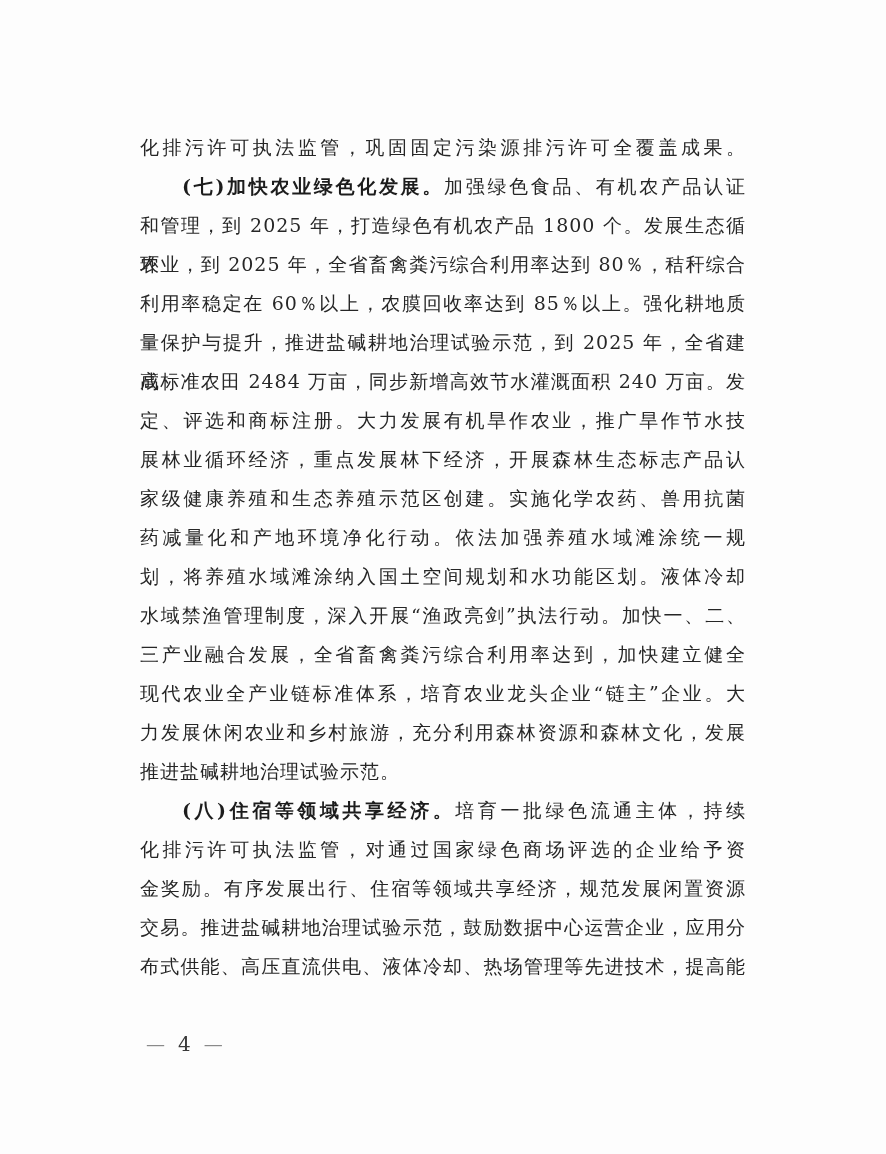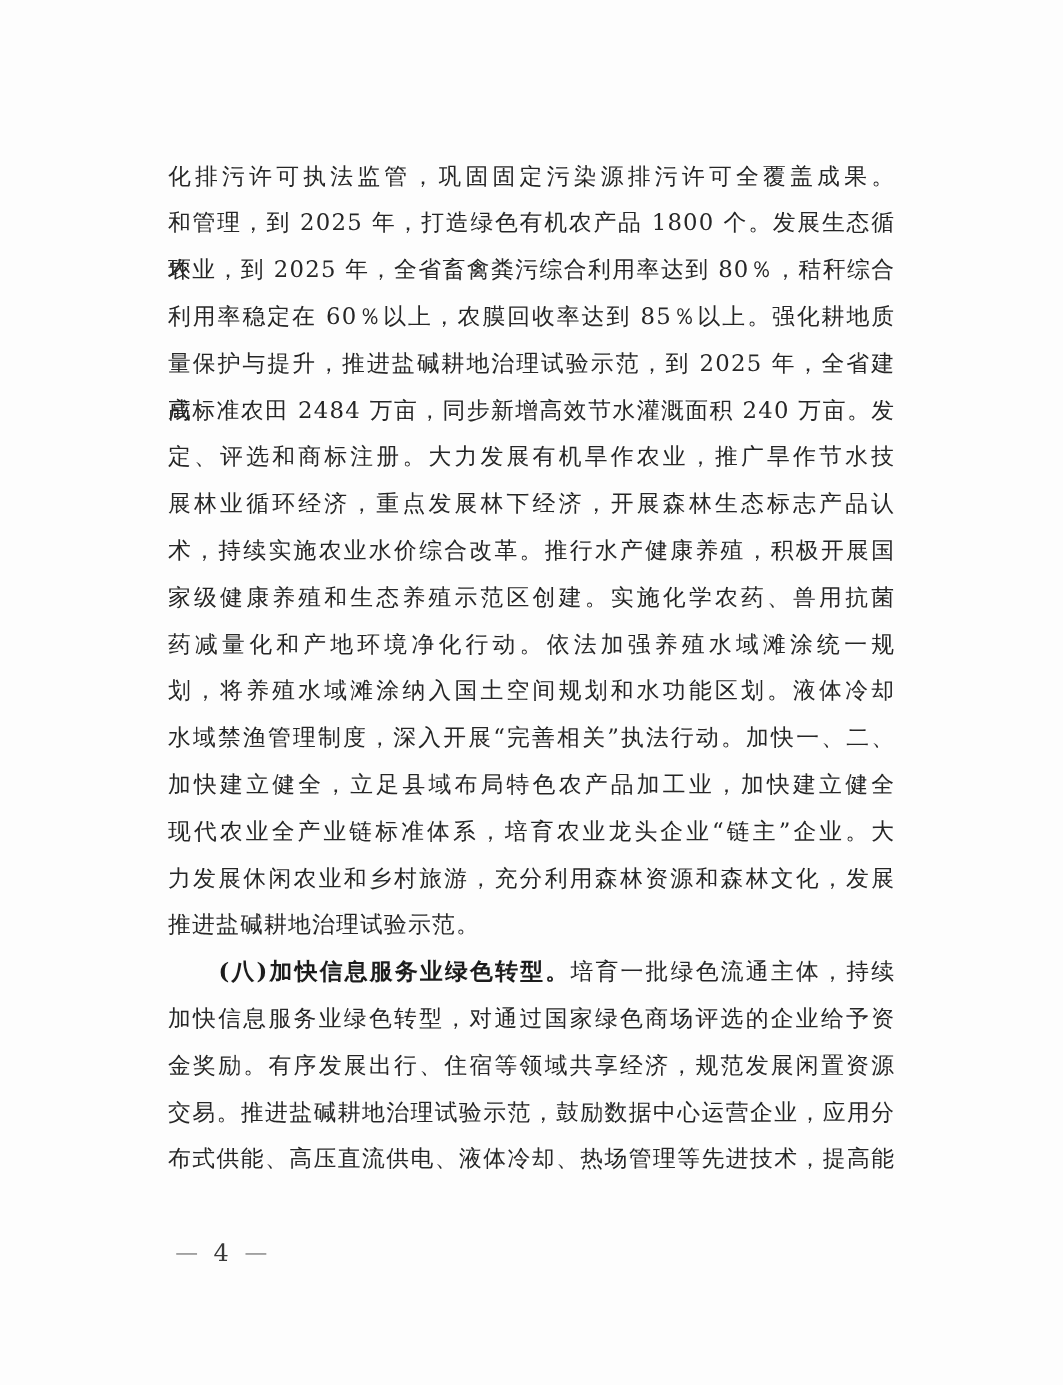--- a/index.html
+++ b/index.html
@@ -51,38 +51,38 @@
     font-size: 20px;
     line-height: 30px;
   }
 </style>
 </head>
 <body>
 
 <div class="page">
   <div class="text-block">
       <div class="line just"><span>化排污许可执法监管，巩固固定污染源排污许可全覆盖成果。</span></div>
+      <div class="line just indent"><span class="seg-bold">(七)加快农业绿色化发展。</span><span>加强绿色食品、有机农产品认证</span></div>
       <div class="line just"><span>和管理，到 2025 年，打造绿色有机农产品 1800 个。发展生态循环</span></div>
       <div class="line just"><span>农业，到 2025 年，全省畜禽粪污综合利用率达到 80％，秸秆综合</span></div>
       <div class="line just"><span>利用率稳定在 60％以上，农膜回收率达到 85％以上。强化耕地质</span></div>
       <div class="line just"><span>量保护与提升，推进盐碱耕地治理试验示范，到 2025 年，全省建成</span></div>
       <div class="line just"><span>高标准农田 2484 万亩，同步新增高效节水灌溉面积 240 万亩。发</span></div>
       <div class="line just"><span>定、评选和商标注册。大力发展有机旱作农业，推广旱作节水技</span></div>
       <div class="line just"><span>展林业循环经济，重点发展林下经济，开展森林生态标志产品认</span></div>
-      <div class="line just"><span>术，持续实施农业水价综合改革。推行水产健康养殖，积极开展国</span></div>
       <div class="line just"><span>家级健康养殖和生态养殖示范区创建。实施化学农药、兽用抗菌</span></div>
       <div class="line just"><span>药减量化和产地环境净化行动。依法加强养殖水域滩涂统一规</span></div>
       <div class="line just"><span>划，将养殖水域滩涂纳入国土空间规划和水功能区划。液体冷却</span></div>
-      <div class="line just"><span>水域禁渔管理制度，深入开展“完善相关”执法行动。加快一、二、</span></div>
-      <div class="line just"><span>加快建立健全，立足县域布局特色农产品加工业，加快建立健全</span></div>
+      <div class="line just"><span>水域禁渔管理制度，深入开展“渔政亮剑”执法行动。加快一、二、</span></div>
+      <div class="line just"><span>三产业融合发展，全省畜禽粪污综合利用率达到，加快建立健全</span></div>
       <div class="line just"><span>现代农业全产业链标准体系，培育农业龙头企业“链主”企业。大</span></div>
       <div class="line just"><span>力发展休闲农业和乡村旅游，充分利用森林资源和森林文化，发展</span></div>
       <div class="line"><span>推进盐碱耕地治理试验示范。</span></div>
-      <div class="line just indent"><span class="seg-bold">(八)加快信息服务业绿色转型。</span><span>培育一批绿色流通主体，持续</span></div>
-      <div class="line just"><span>加快信息服务业绿色转型，对通过国家绿色商场评选的企业给予资</span></div>
+      <div class="line just indent"><span class="seg-bold">(八)住宿等领域共享经济。</span><span>培育一批绿色流通主体，持续</span></div>
+      <div class="line just"><span>化排污许可执法监管，对通过国家绿色商场评选的企业给予资</span></div>
       <div class="line just"><span>金奖励。有序发展出行、住宿等领域共享经济，规范发展闲置资源</span></div>
       <div class="line just"><span>交易。推进盐碱耕地治理试验示范，鼓励数据中心运营企业，应用分</span></div>
       <div class="line just"><span>布式供能、高压直流供电、液体冷却、热场管理等先进技术，提高能</span></div>
     </div>
   <div class="footer">
     <span class="dash">—</span>
     <span class="pagenum">4</span>
     <span class="dash">—</span>
   </div>
 </div>

